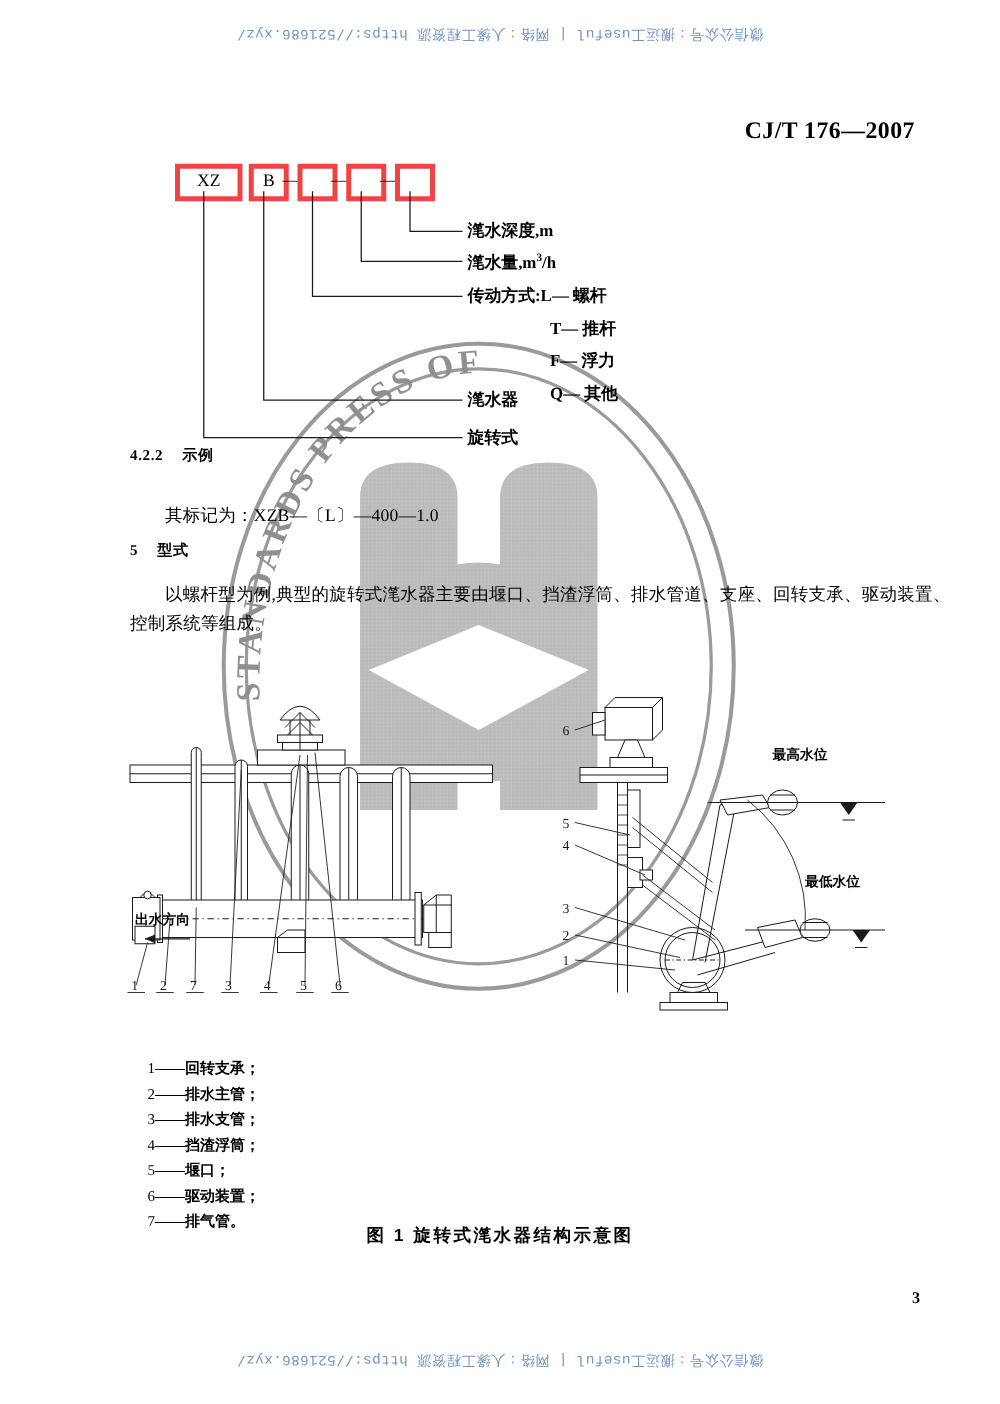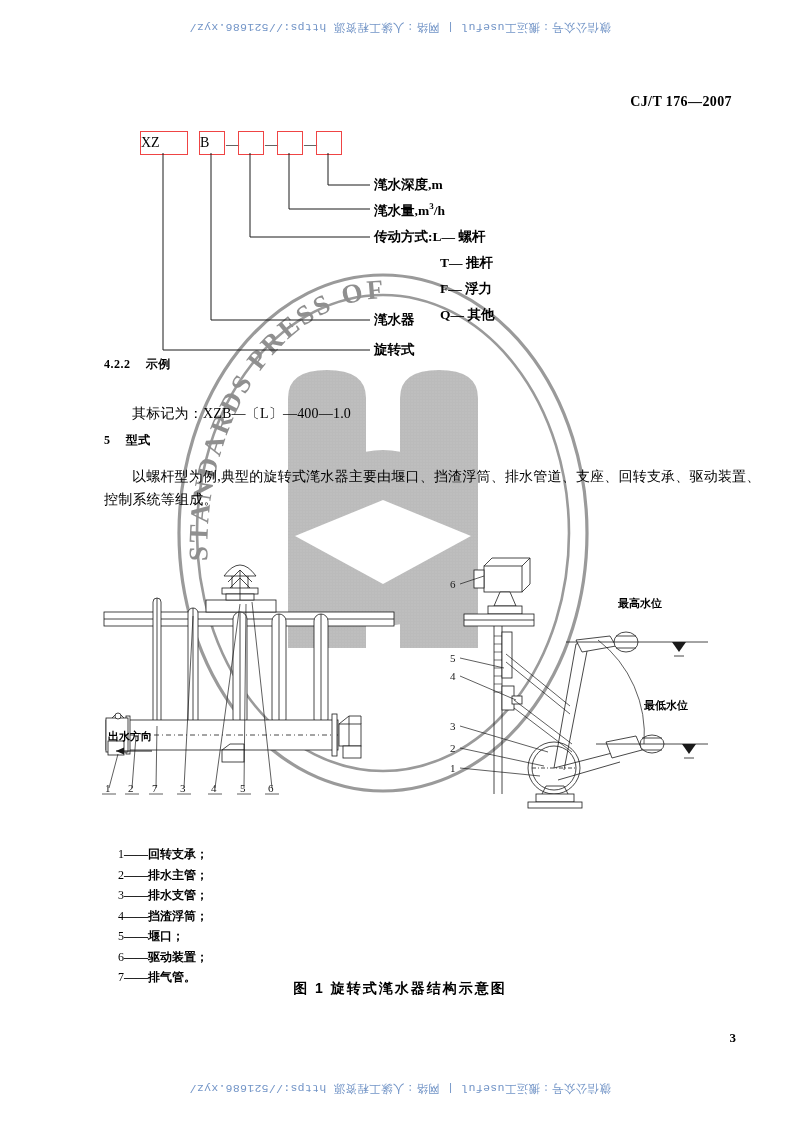--- a/index.html
+++ b/index.html
@@ -36,21 +36,21 @@
   }
   .wm-strip.top { top: 20px; }
   .wm-strip.bottom { top: 1081px; }
 
   
   .doc-code {
     position: absolute;
     right: 68px;
     top: 94px;
     font-family: "Liberation Serif", serif;
-    font-size: 14px;
+    font-size: 19px;
     font-weight: bold;
     letter-spacing: 0.4px;
   }
 
   
   #seal {
     position: absolute;
     left: 168px;
     top: 268px;
     width: 430px;
@@ -62,27 +62,27 @@
   #designation {
     position: absolute;
     left: 0;
     top: 0;
     width: 800px;
     height: 380px;
     pointer-events: none;
   }
   .code-box {
     position: absolute;
-    border: 1px solid #ef4444;
+    border: 4px solid #ef4444;
     background: transparent;
     font-family: "Liberation Serif", serif;
     font-size: 14px;
     display: flex;
     align-items: center;
-    justify-content: flex-start;
+    justify-content: center;
     line-height: 1;
   }
   .dash {
     position: absolute;
     font-family: "Liberation Serif", serif;
     font-size: 13px;
     line-height: 1;
   }
   .leg-label {
     position: absolute;

